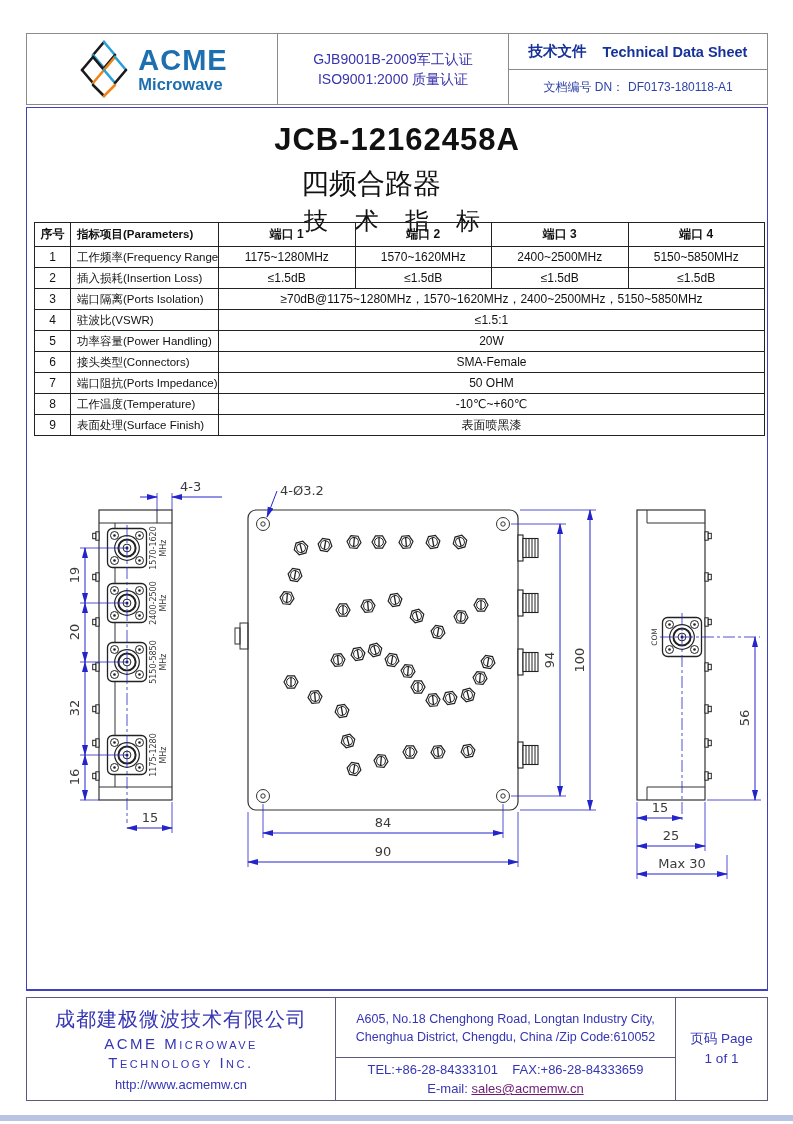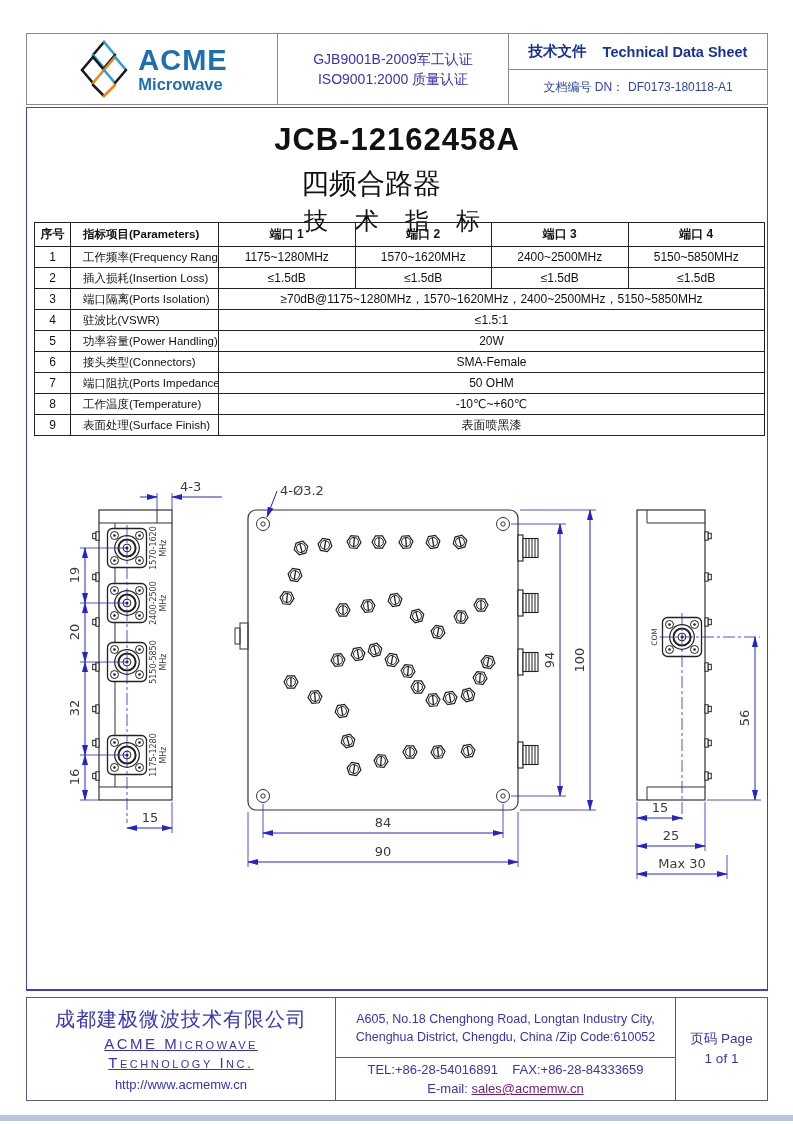--- a/index.html
+++ b/index.html
@@ -26,39 +26,39 @@
   #mainbox{left:26px;top:107px;width:742px;height:884px;border:1px solid #4040c0;border-bottom:2px solid #4040c0;background:#fff;}
   #title-model{left:26px;top:122px;width:742px;text-align:center;font-size:31px;font-weight:bold;letter-spacing:1px;}
   #title-prod{left:26px;top:165px;width:690px;text-align:center;font-size:28px;}
   #title-sec{left:26px;top:205px;width:742px;text-align:center;font-size:24px;letter-spacing:10px;}
 
   
   table#spec{position:absolute;left:34px;top:222px;width:730px;border-collapse:collapse;table-layout:fixed;}
   #spec th,#spec td{border:1px solid #222;font-size:12px;text-align:center;padding:0 3px;height:21px;
                     overflow:hidden;white-space:nowrap;}
   #spec th{height:24px;font-weight:bold;}
-  #spec td.param, #spec th.param{text-align:left;padding-left:12px;font-size:11.5px;}
+  #spec td.param, #spec th.param{text-align:left;padding-left:6px;font-size:11.5px;}
   #spec col.c-no{width:36px;} #spec col.c-p{width:148px;} #spec col.c-v{width:136.5px;}
 
   
   #draw{left:30px;top:455px;}
   .oline{fill:none;stroke:#333;stroke-width:1.2;}
   .oline2{fill:none;stroke:#333;stroke-width:1;}
   .dim{stroke:#2424cc;stroke-width:1;fill:none;}
   .ext{stroke:#2424cc;stroke-width:0.8;fill:none;}
   .cl{stroke:#2424cc;stroke-width:0.8;fill:none;stroke-dasharray:12 3 3 3;}
   text.dimtxt{fill:#3a3a3a;font-size:13px;font-family:"DejaVu Sans",sans-serif;}
   text.porttxt{fill:#3a3a3a;font-size:8px;font-family:"DejaVu Sans",sans-serif;}
   text.comtxt{fill:#3a3a3a;font-size:7.5px;font-family:"DejaVu Sans",sans-serif;}
 
   
   #ftr{left:26px;top:997px;width:742px;height:104px;border:1px solid #5a5a7a;display:flex;color:#3535b5;}
   #ftr .fcol1{width:309px;border-right:1px solid #5a5a7a;display:flex;flex-direction:column;align-items:center;justify-content:center;}
   #ftr .fcol1 .zh{font-size:20px;letter-spacing:1px;}
-  #ftr .fcol1 .en{font-variant:small-caps;font-size:15px;letter-spacing:2.5px;margin-top:2px;text-decoration:underline;}
+  #ftr .fcol1 .en{font-variant:small-caps;font-size:15px;letter-spacing:2.5px;margin-top:2px;}
   #ftr .fcol1 .web{font-size:13px;margin-top:6px;cursor:pointer;}
   #ftr .fcol2{width:340px;border-right:1px solid #5a5a7a;display:flex;flex-direction:column;}
   #ftr .fcol2 .addr{height:60px;border-bottom:1px solid #5a5a7a;display:flex;flex-direction:column;
                     align-items:center;justify-content:center;font-size:12.5px;line-height:18px;}
   #ftr .fcol2 .tel{flex:1;display:flex;flex-direction:column;align-items:center;justify-content:center;
                    font-size:13px;line-height:19px;}
   #ftr .fcol2 .tel a, #ftr .email-link{text-decoration:underline;color:#701a75;cursor:pointer;}
   #ftr .fcol3{flex:1;display:flex;flex-direction:column;align-items:center;justify-content:center;font-size:13.5px;line-height:20px;}
   #bottomstrip{left:0;top:1115px;width:793px;height:6px;background:#b9c3e2;}
 </style>
@@ -406,21 +406,21 @@
       <div class="en">Technology Inc.</div>
       <div class="web">http://www.acmemw.cn</div>
     </div>
     <div class="fcol2">
       <div class="addr">
         <div>A605, No.18 Chenghong Road, Longtan Industry City,</div>
         <div>Chenghua District, Chengdu, China /Zip Code:610052</div>
       </div>
       <div class="tel">
         <div>
-          <span>TEL:+86-28-54016891</span>&nbsp;&nbsp;&nbsp;
+          <span>TEL:+86-28-84333101</span>&nbsp;&nbsp;&nbsp;
           <span>FAX:+86-28-84333659</span>
         </div>
         <div>
           <span>E-mail:</span>
           <span class="email-link">sales@acmemw.cn</span>
         </div>
       </div>
     </div>
     <div class="fcol3">
       <div>页码 Page</div>

